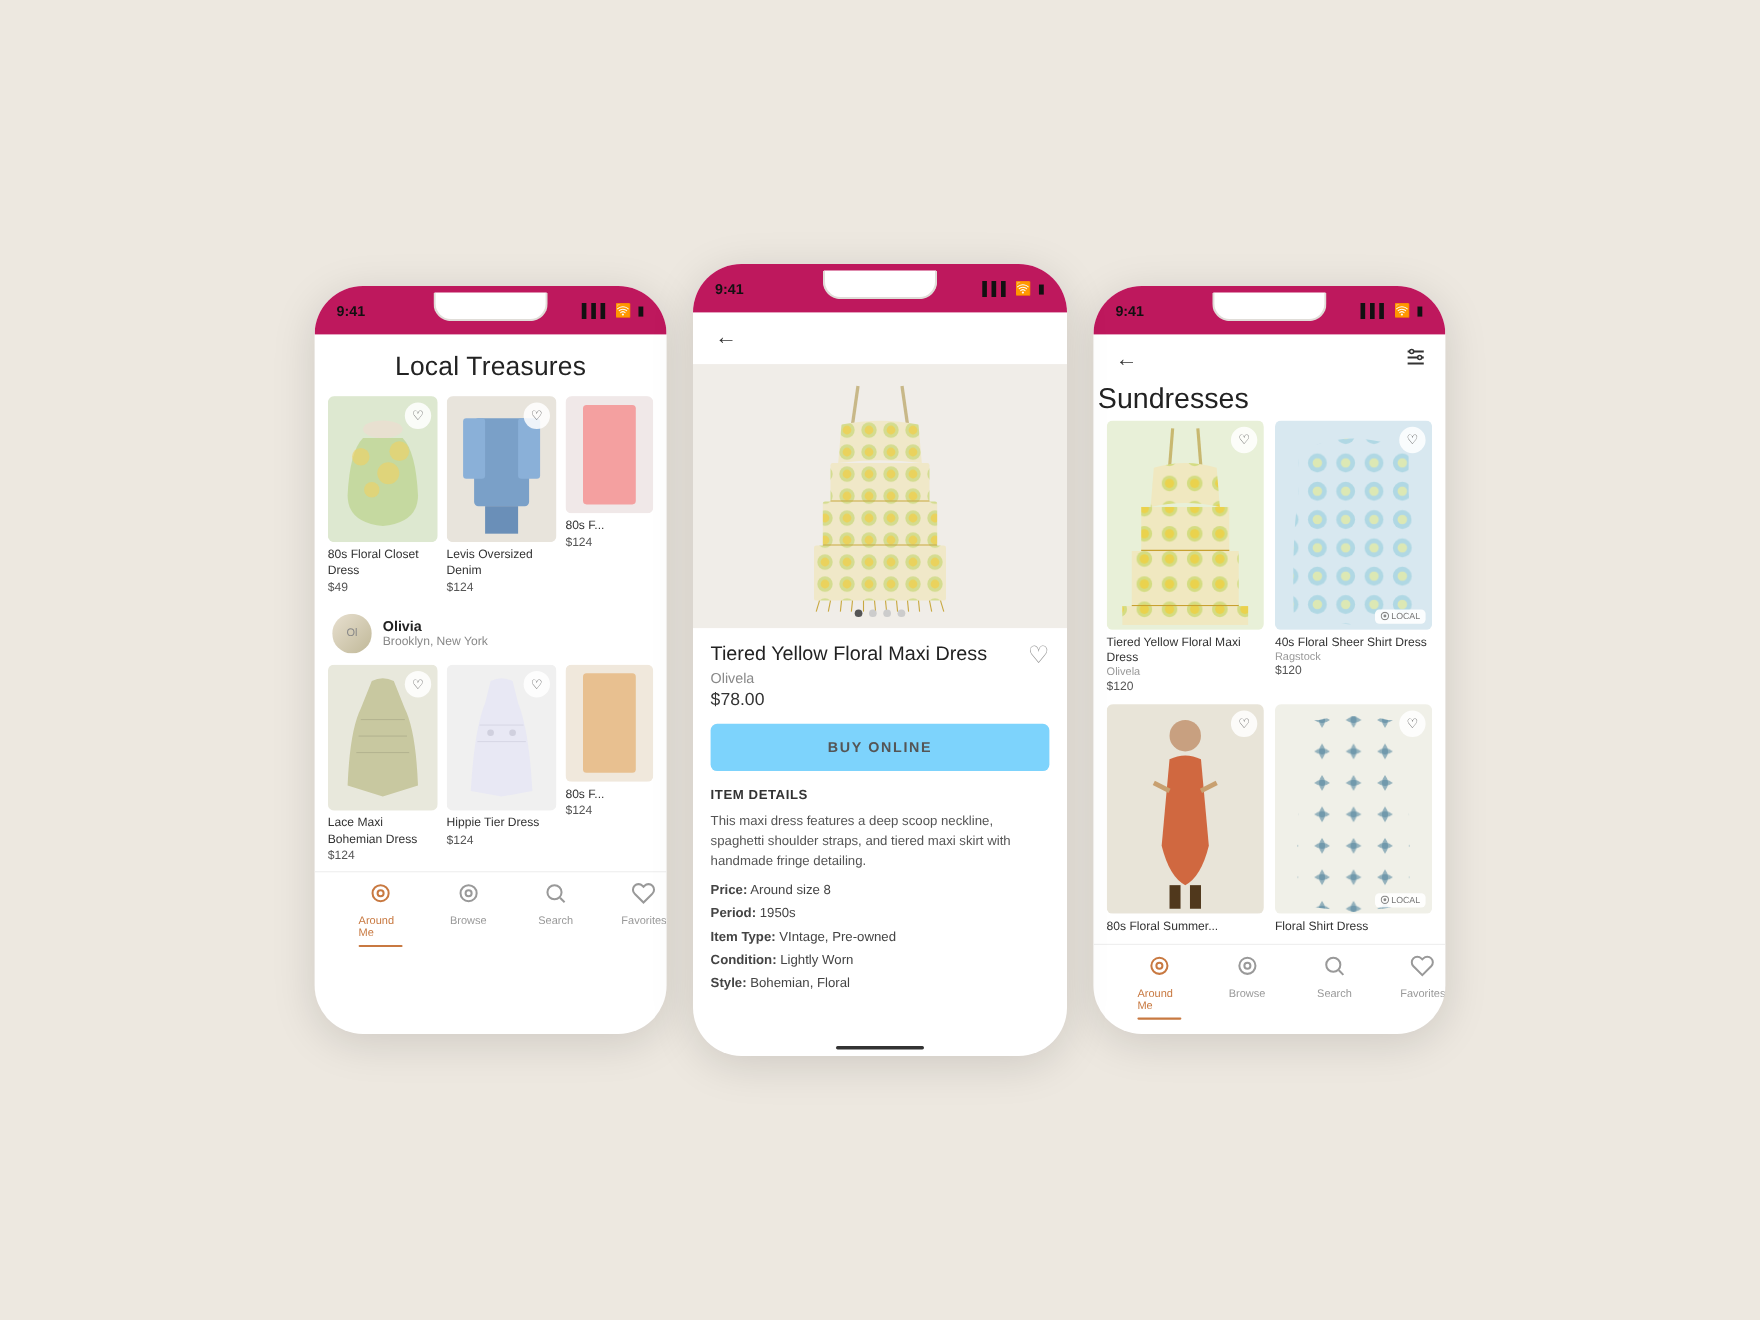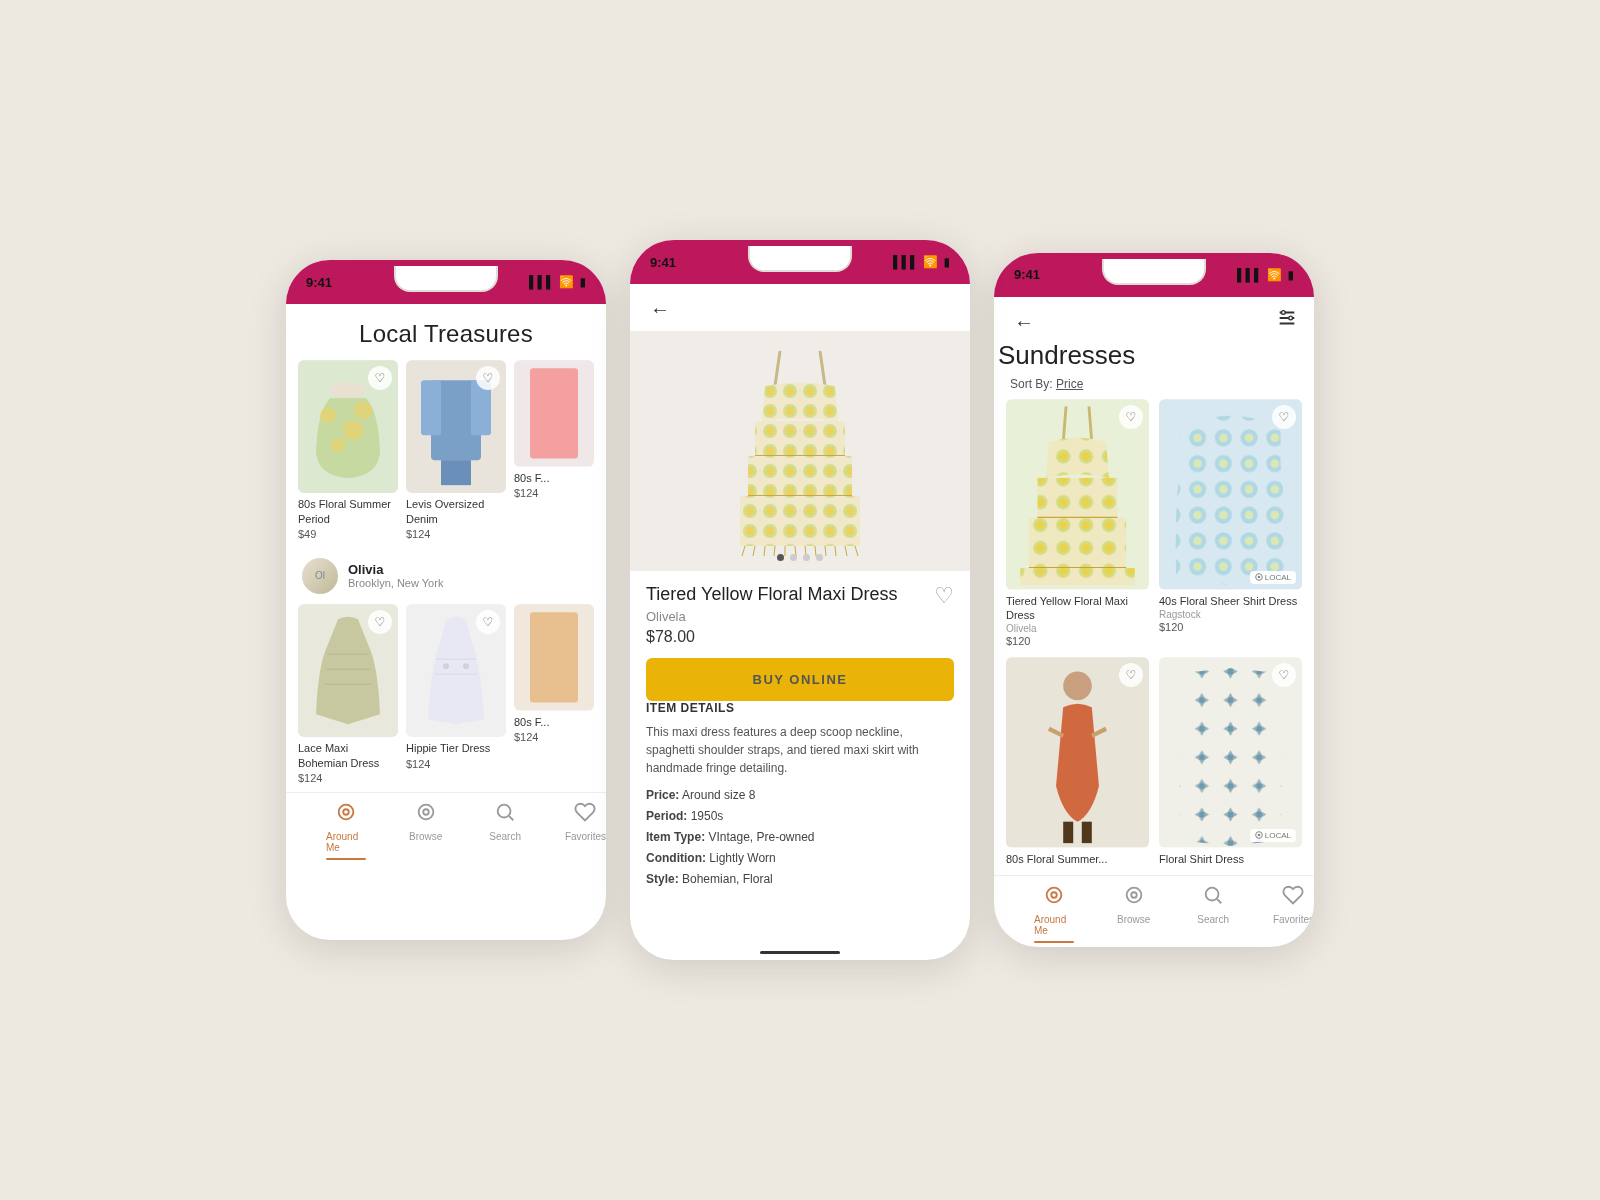--- a/index.html
+++ b/index.html
@@ -258,32 +258,33 @@
     .product-detail-price {
       font-size: 16px;
       color: #333;
       margin-top: 4px;
       font-weight: 500;
     }
     .buy-btn {
       display: block;
       width: 100%;
       padding: 14px;
-      background: #eab308;
+      background: #7dd3fc;
       border: none;
       border-radius: 6px;
       font-size: 13px;
       font-weight: 600;
       letter-spacing: 1.5px;
       color: #555;
       cursor: pointer;
       margin-top: 12px;
       text-align: center;
     }
     .item-details-section {
+      margin-top: 14px;
     }
     .item-details-title {
       font-size: 12px;
       font-weight: 700;
       color: #333;
       letter-spacing: 0.5px;
       margin-bottom: 8px;
     }
     .item-description {
       font-size: 12px;
@@ -420,21 +421,21 @@
               <rect width="100" height="133" fill="#dde8d0"></rect>
               <ellipse cx="50" cy="30" rx="18" ry="8" fill="#e8e0d0"></ellipse>
               <path d="M32 38 Q20 50 18 90 Q18 115 50 118 Q82 115 82 90 Q80 50 68 38" fill="#c5d9a0"></path>
               <circle cx="30" cy="55" r="8" fill="#f0d060" opacity="0.6"></circle>
               <circle cx="55" cy="70" r="10" fill="#f0d060" opacity="0.6"></circle>
               <circle cx="40" cy="85" r="7" fill="#f0d060" opacity="0.6"></circle>
               <circle cx="65" cy="50" r="9" fill="#f0d060" opacity="0.6"></circle>
             </svg>
             <div class="heart-btn">♡</div>
           </div>
-          <div class="product-name">80s Floral Summer Period</div>
+          <div class="product-name">80s Floral Closet Dress</div>
           <div class="product-price">$49</div>
         </div>
 
         <div class="product-card">
           <div class="product-img">
             <svg width="100%" height="100%" viewBox="0 0 100 133" xmlns="http://www.w3.org/2000/svg">
               <rect width="100" height="133" fill="#e8e4dc"></rect>
               <rect x="25" y="20" width="50" height="80" rx="4" fill="#7aa0c8"></rect>
               <rect x="15" y="20" width="20" height="55" rx="3" fill="#8ab0d8"></rect>
               <rect x="65" y="20" width="20" height="55" rx="3" fill="#8ab0d8"></rect>
@@ -658,24 +659,20 @@
             <circle cx="8" cy="6" r="2" fill="#fff" stroke="#333" stroke-width="1.5"></circle>
             <circle cx="16" cy="12" r="2" fill="#fff" stroke="#333" stroke-width="1.5"></circle>
           </svg>
         </span>
       </div>
 
       <div style="padding: 0 4px 4px;">
         <h1 class="screen3-title">Sundresses</h1>
       </div>
 
-      <div class="sort-row">
-        <span>Sort By:</span>
-        <a href="#">Price</a>
-      </div>
 
       <div class="products-grid2">
 
         <div class="product-card2">
           <div class="product-img2">
             <svg width="100%" height="100%" viewBox="0 0 100 133" xmlns="http://www.w3.org/2000/svg">
               <defs>
                 <pattern id="floral2" patternUnits="userSpaceOnUse" width="16" height="16">
                   <rect width="16" height="16" fill="#f0e8c0"></rect>
                   <circle cx="8" cy="8" r="5" fill="#c8d868" opacity="0.7"></circle>

